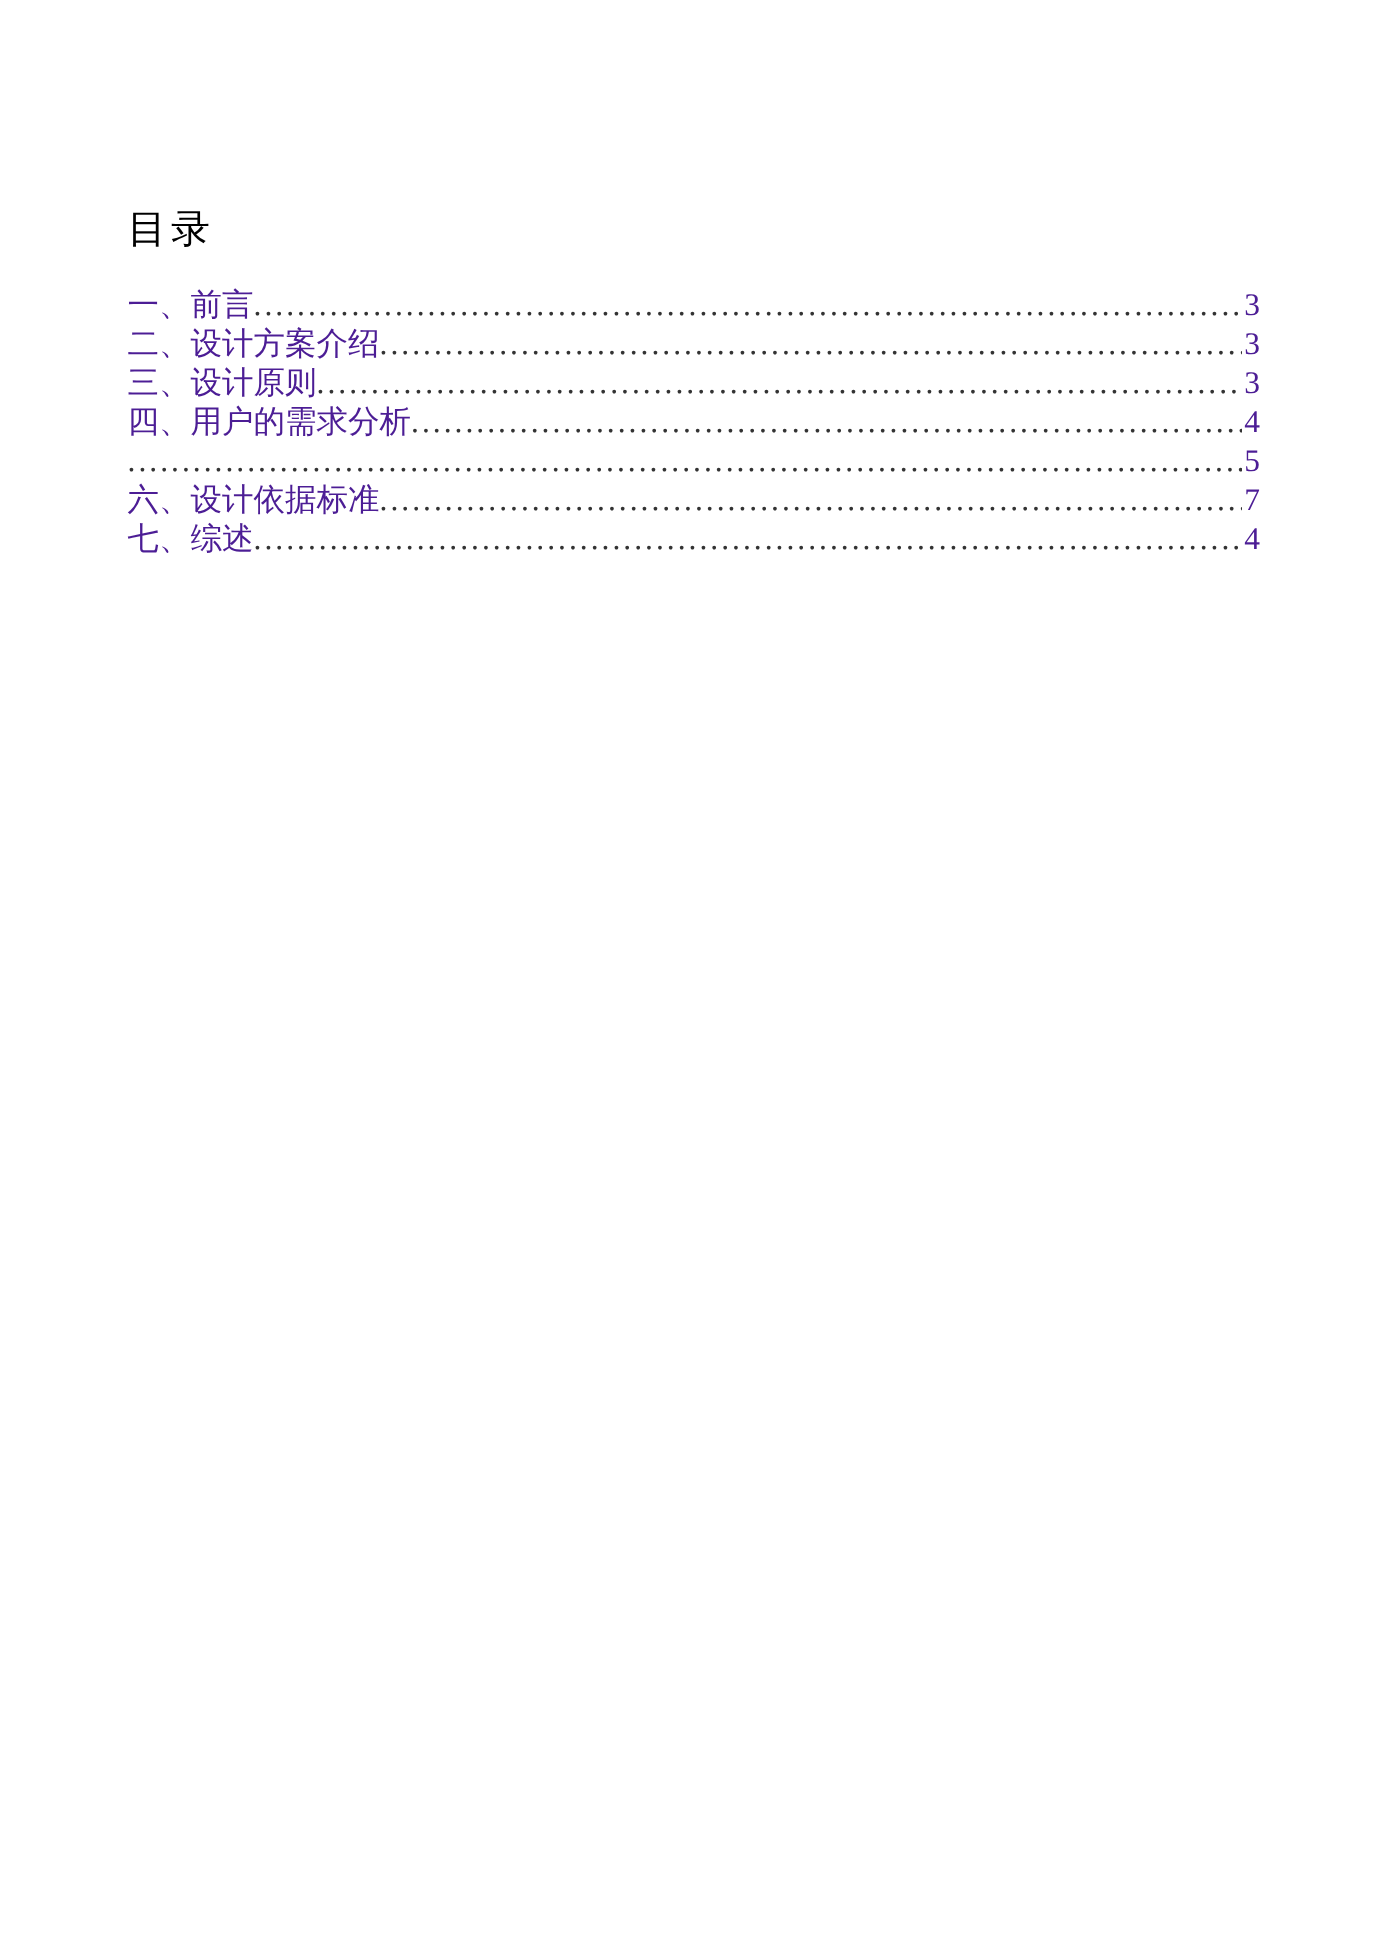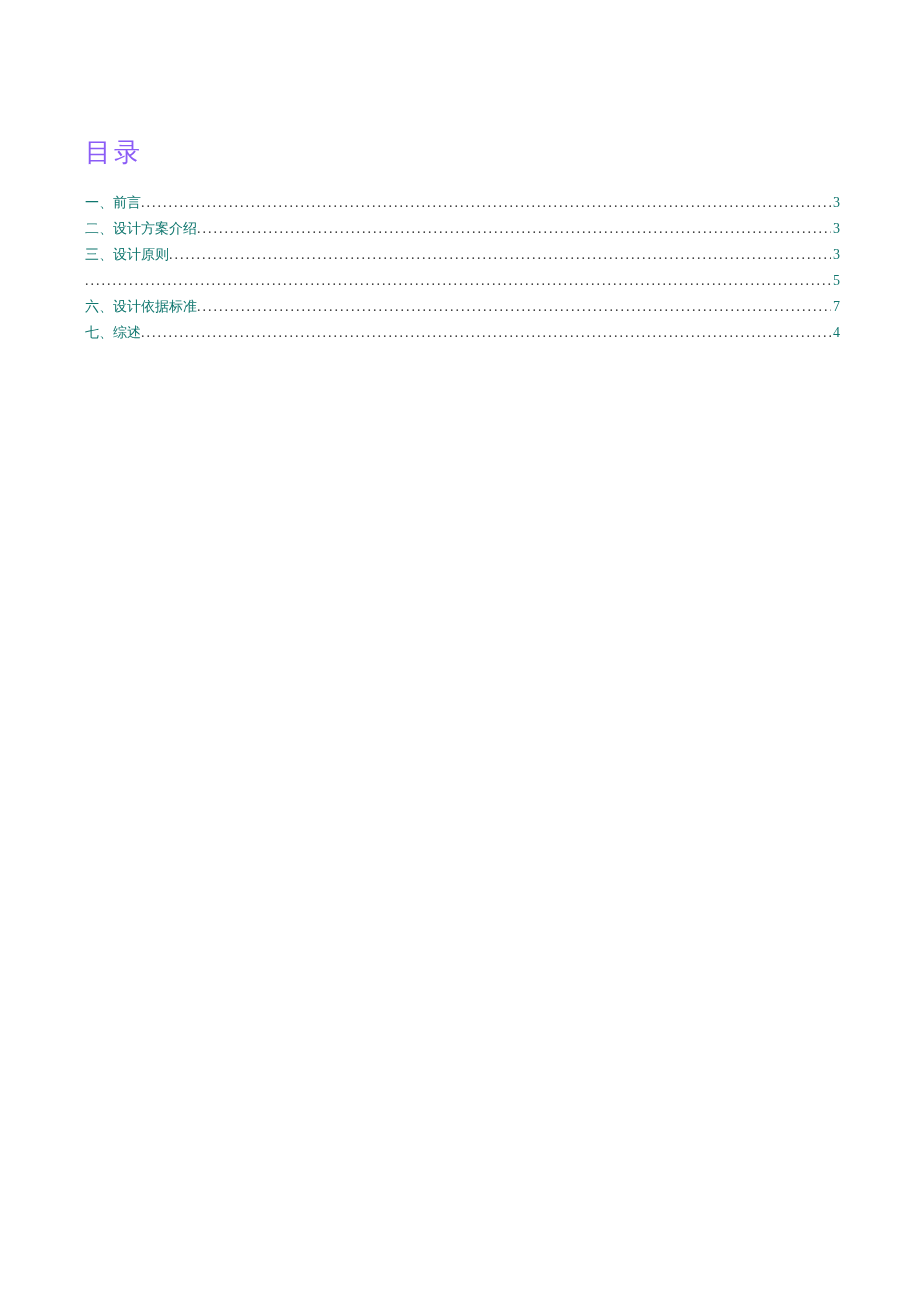--- a/index.html
+++ b/index.html
@@ -10,33 +10,33 @@
     body {
       background: #ffffff;
       width: 920px;
       height: 1302px;
       font-family: "SimSun", "宋体", serif;
       padding: 135px 80px 0 85px;
     }
     .toc-title {
       font-size: 26px;
       font-weight: normal;
-      color: #8b5cf6;
+      color: #000000;
       margin-bottom: 20px;
       letter-spacing: 3px;
       font-family: Liberation Sans, sans-serif;
     }
     .toc-list {
       width: 100%;
     }
     .toc-item {
       display: flex;
       align-items: baseline;
-      font-size: 14px;
-      color: #0f766e;
+      font-size: 21px;
+      color: #4c1d95;
       line-height: 26px;
       white-space: nowrap;
     }
     .toc-label {
       flex-shrink: 0;
     }
     .toc-dots {
       flex: 1;
       overflow: hidden;
       letter-spacing: 2px;
@@ -65,20 +65,25 @@
     <span class="toc-label">二、设计方案介绍</span>
     <span class="toc-dots"></span>
     <span class="toc-page">3</span>
   </div>
   <div class="toc-item">
     <span class="toc-label">三、设计原则</span>
     <span class="toc-dots"></span>
     <span class="toc-page">3</span>
   </div>
   <div class="toc-item">
+    <span class="toc-label">四、用户的需求分析</span>
+    <span class="toc-dots"></span>
+    <span class="toc-page">4</span>
+  </div>
+  <div class="toc-item">
     <span class="toc-dots"></span>
     <span class="toc-page">5</span>
   </div>
   <div class="toc-item">
     <span class="toc-label">六、设计依据标准</span>
     <span class="toc-dots"></span>
     <span class="toc-page">7</span>
   </div>
   <div class="toc-item">
     <span class="toc-label">七、综述</span>

